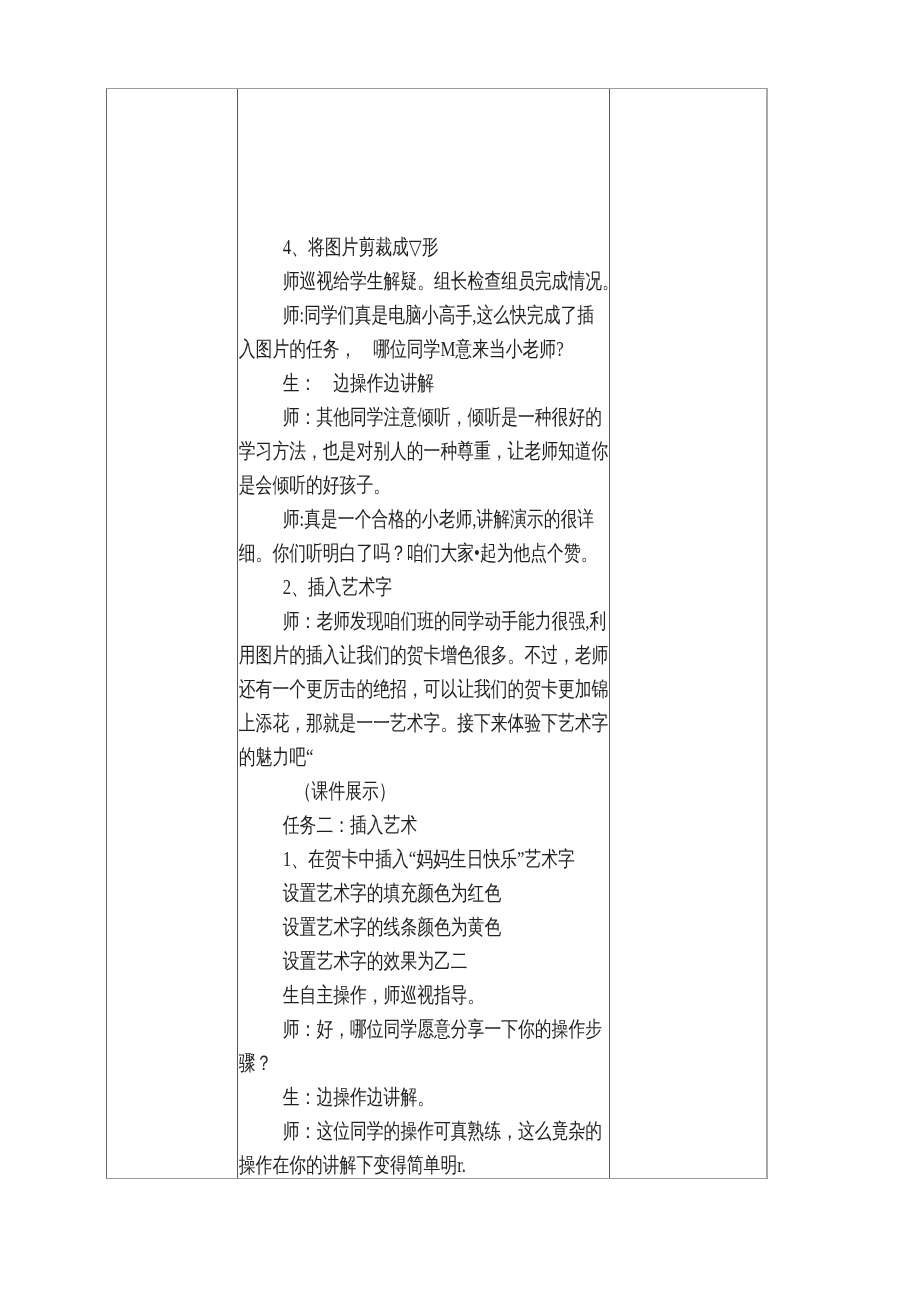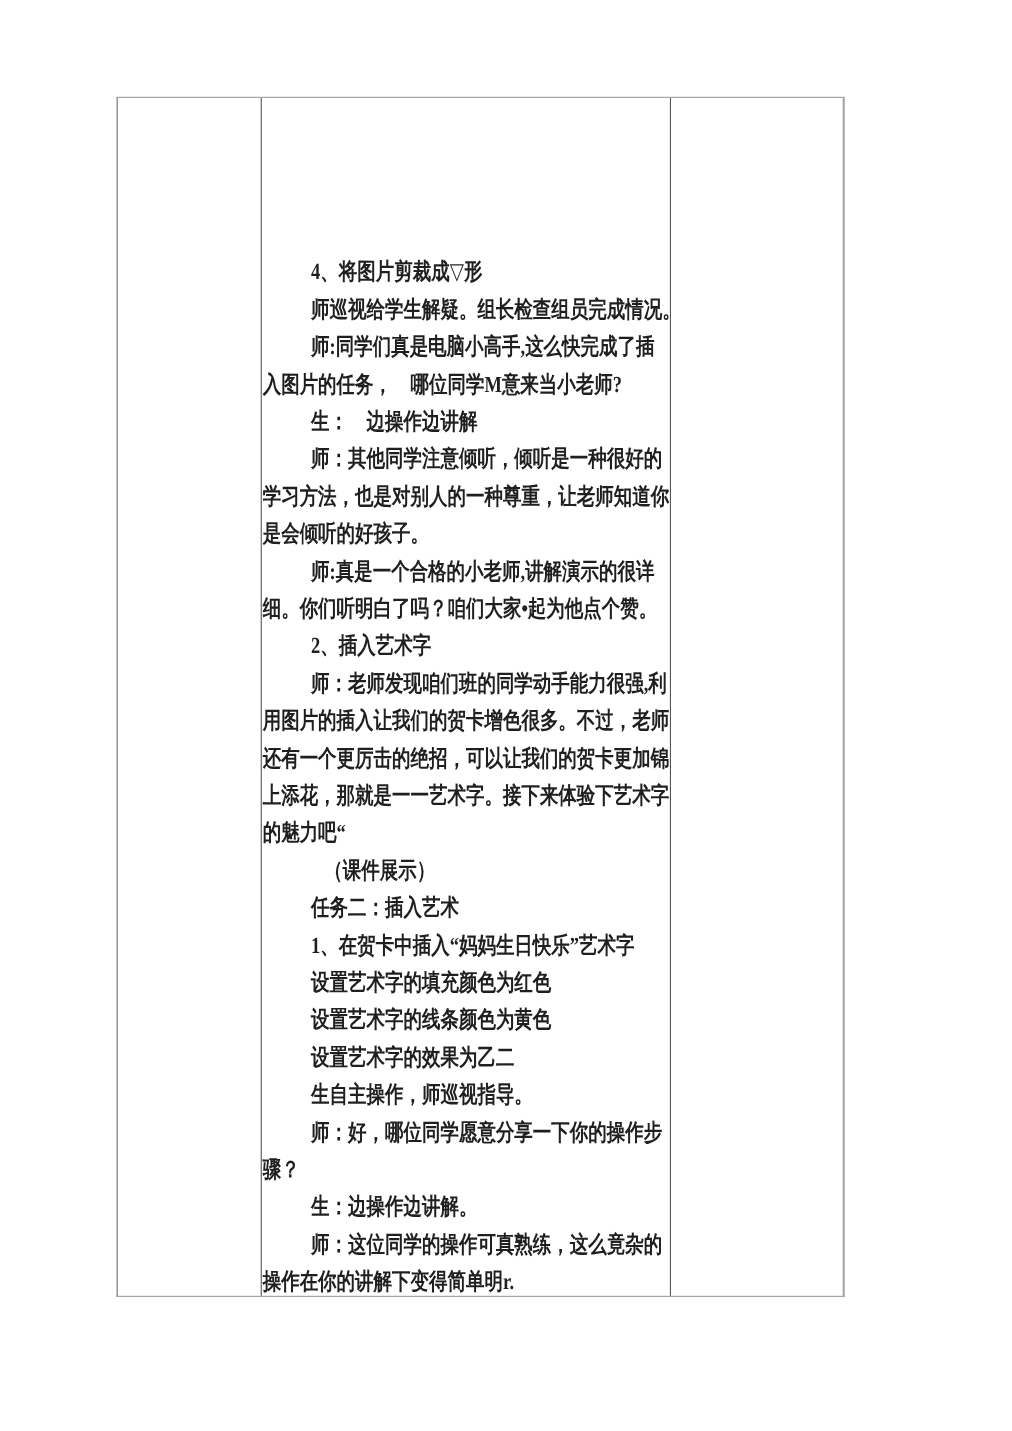--- a/index.html
+++ b/index.html
@@ -7,21 +7,20 @@
     padding: 0;
     background: #ffffff;
   }
   .page {
     position: relative;
     width: 920px;
     height: 1301px;
     background: var(--bg, #ffffff);
     overflow: hidden;
     font-family: "Liberation Serif", "DejaVu Serif", serif;
-    font-weight: bold;
   }
   .doc-table {
     position: absolute;
     left: 106px;
     top: 88px;
     width: 662px;
     height: 1091px;
     box-sizing: border-box;
     border-top: 1px solid var(--border-soft, #9c9c9c);
     border-bottom: 1px solid var(--border-soft, #9c9c9c);

